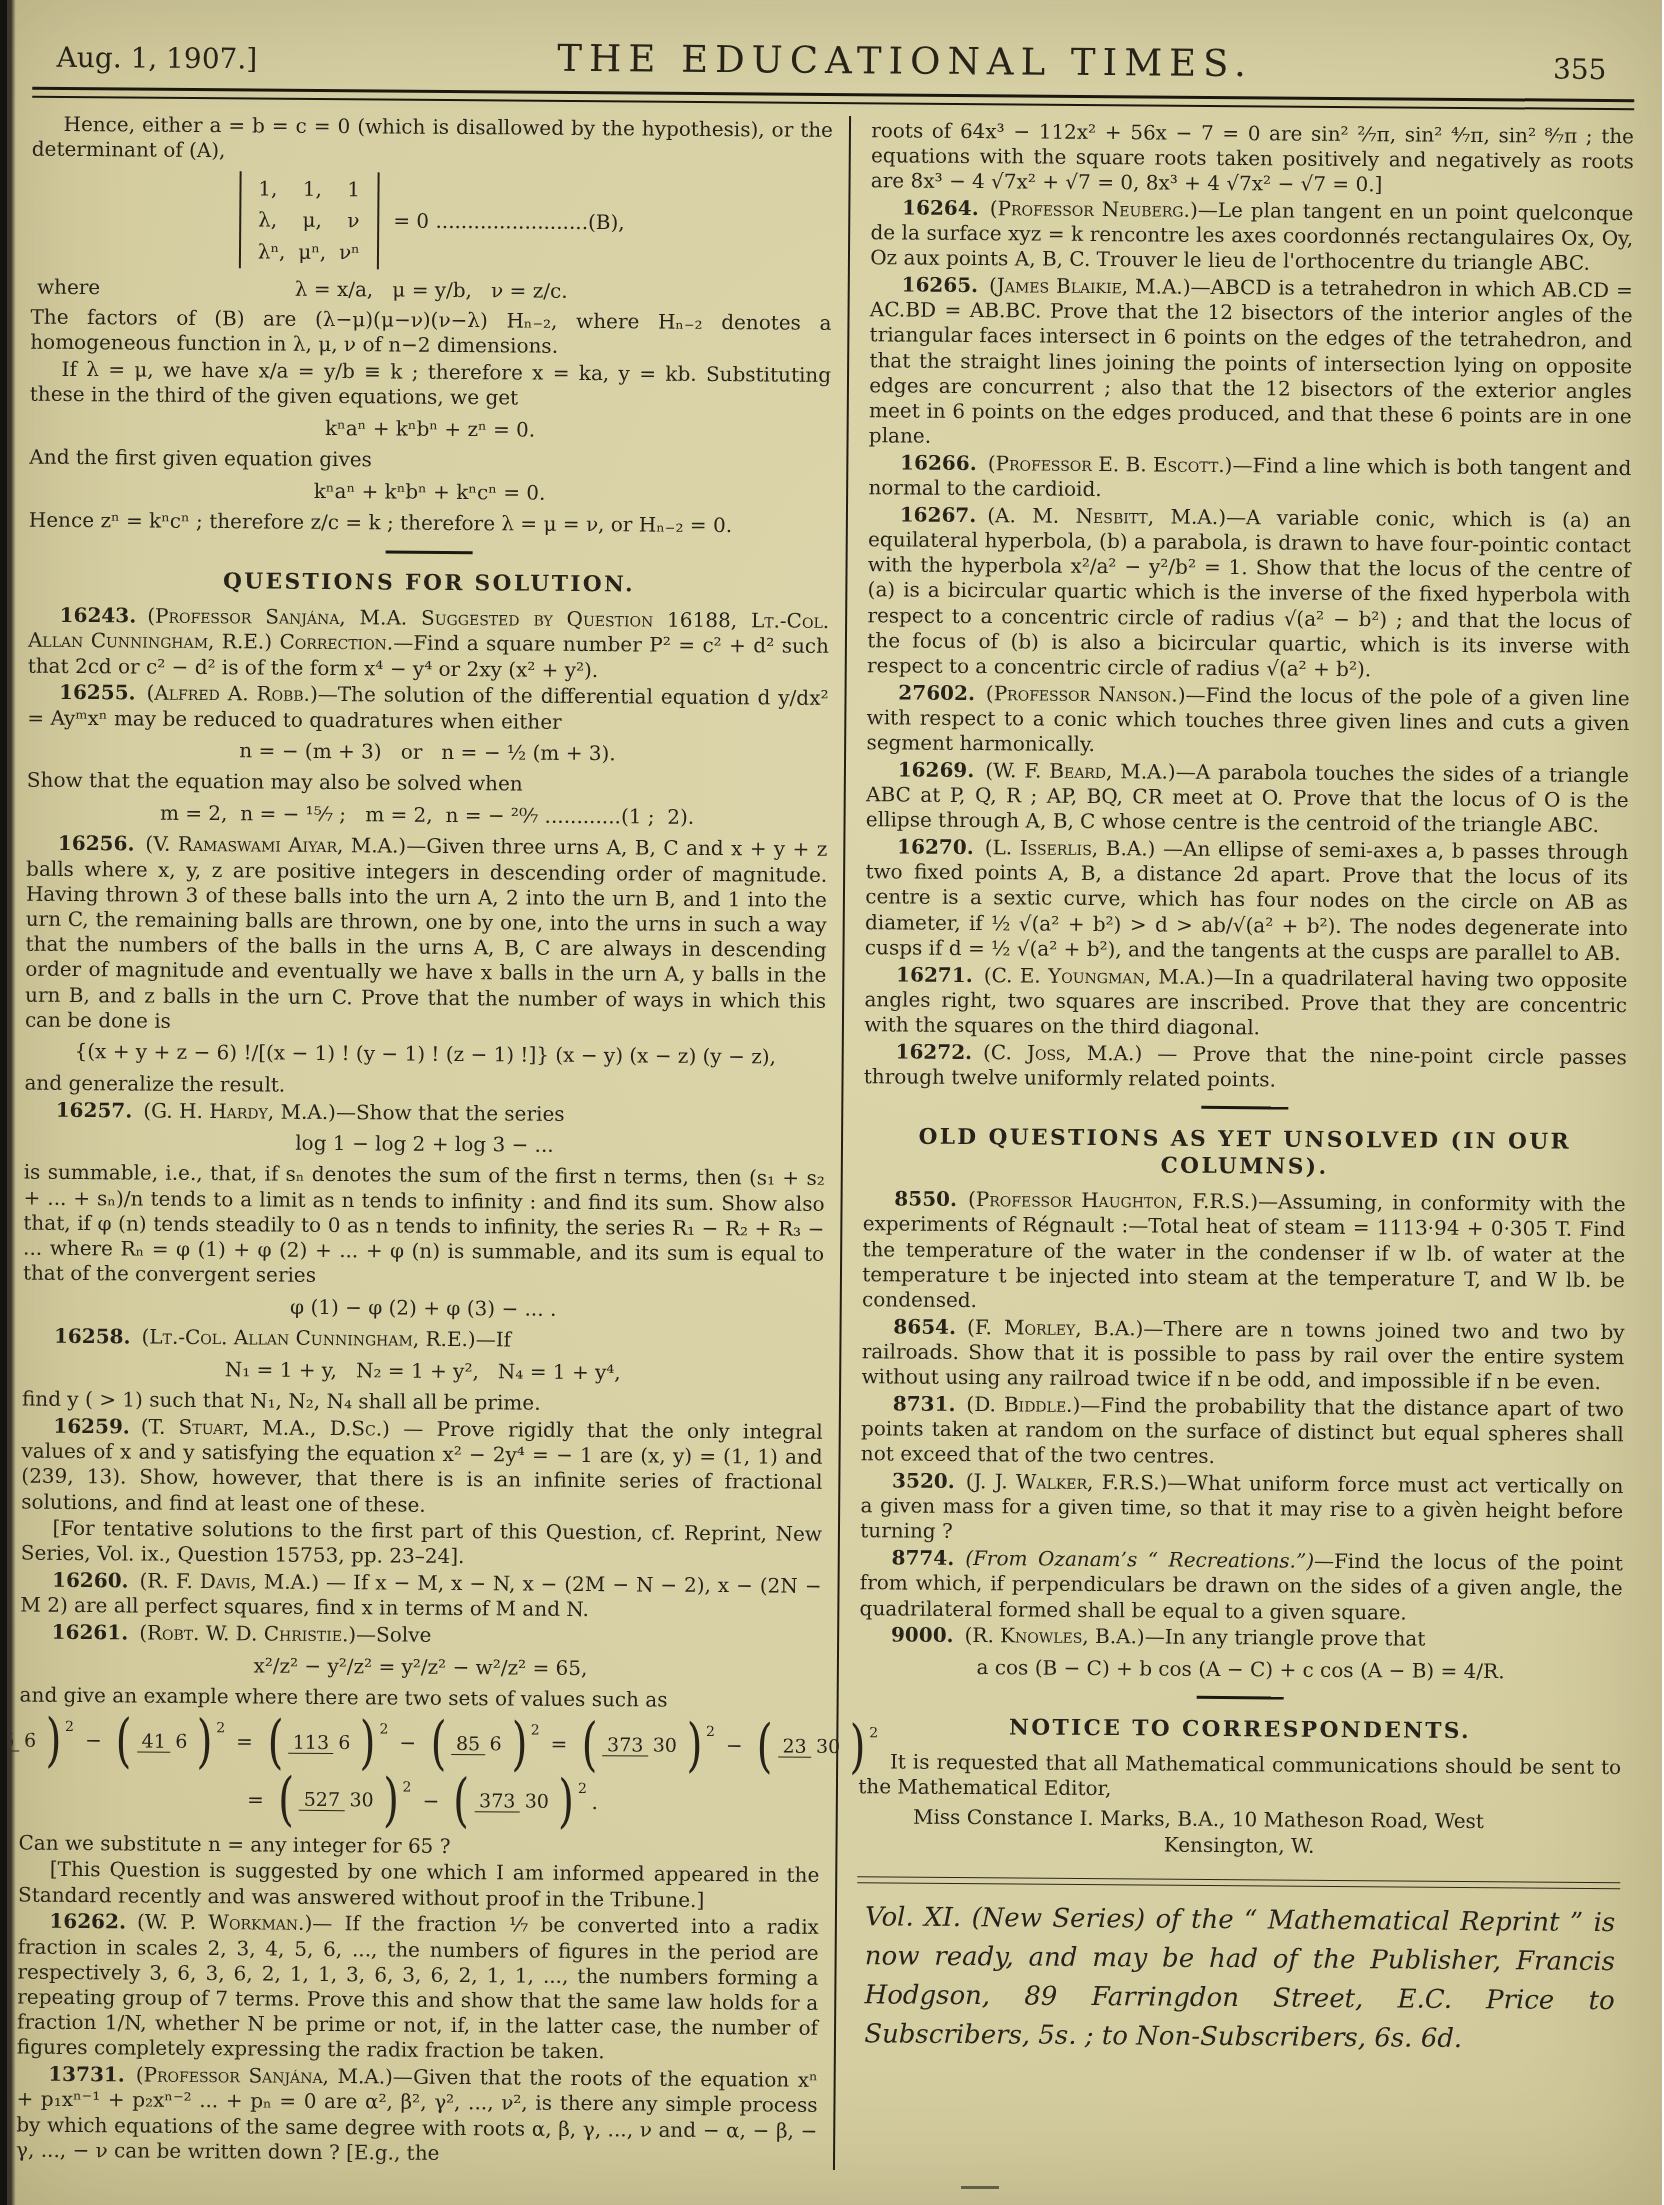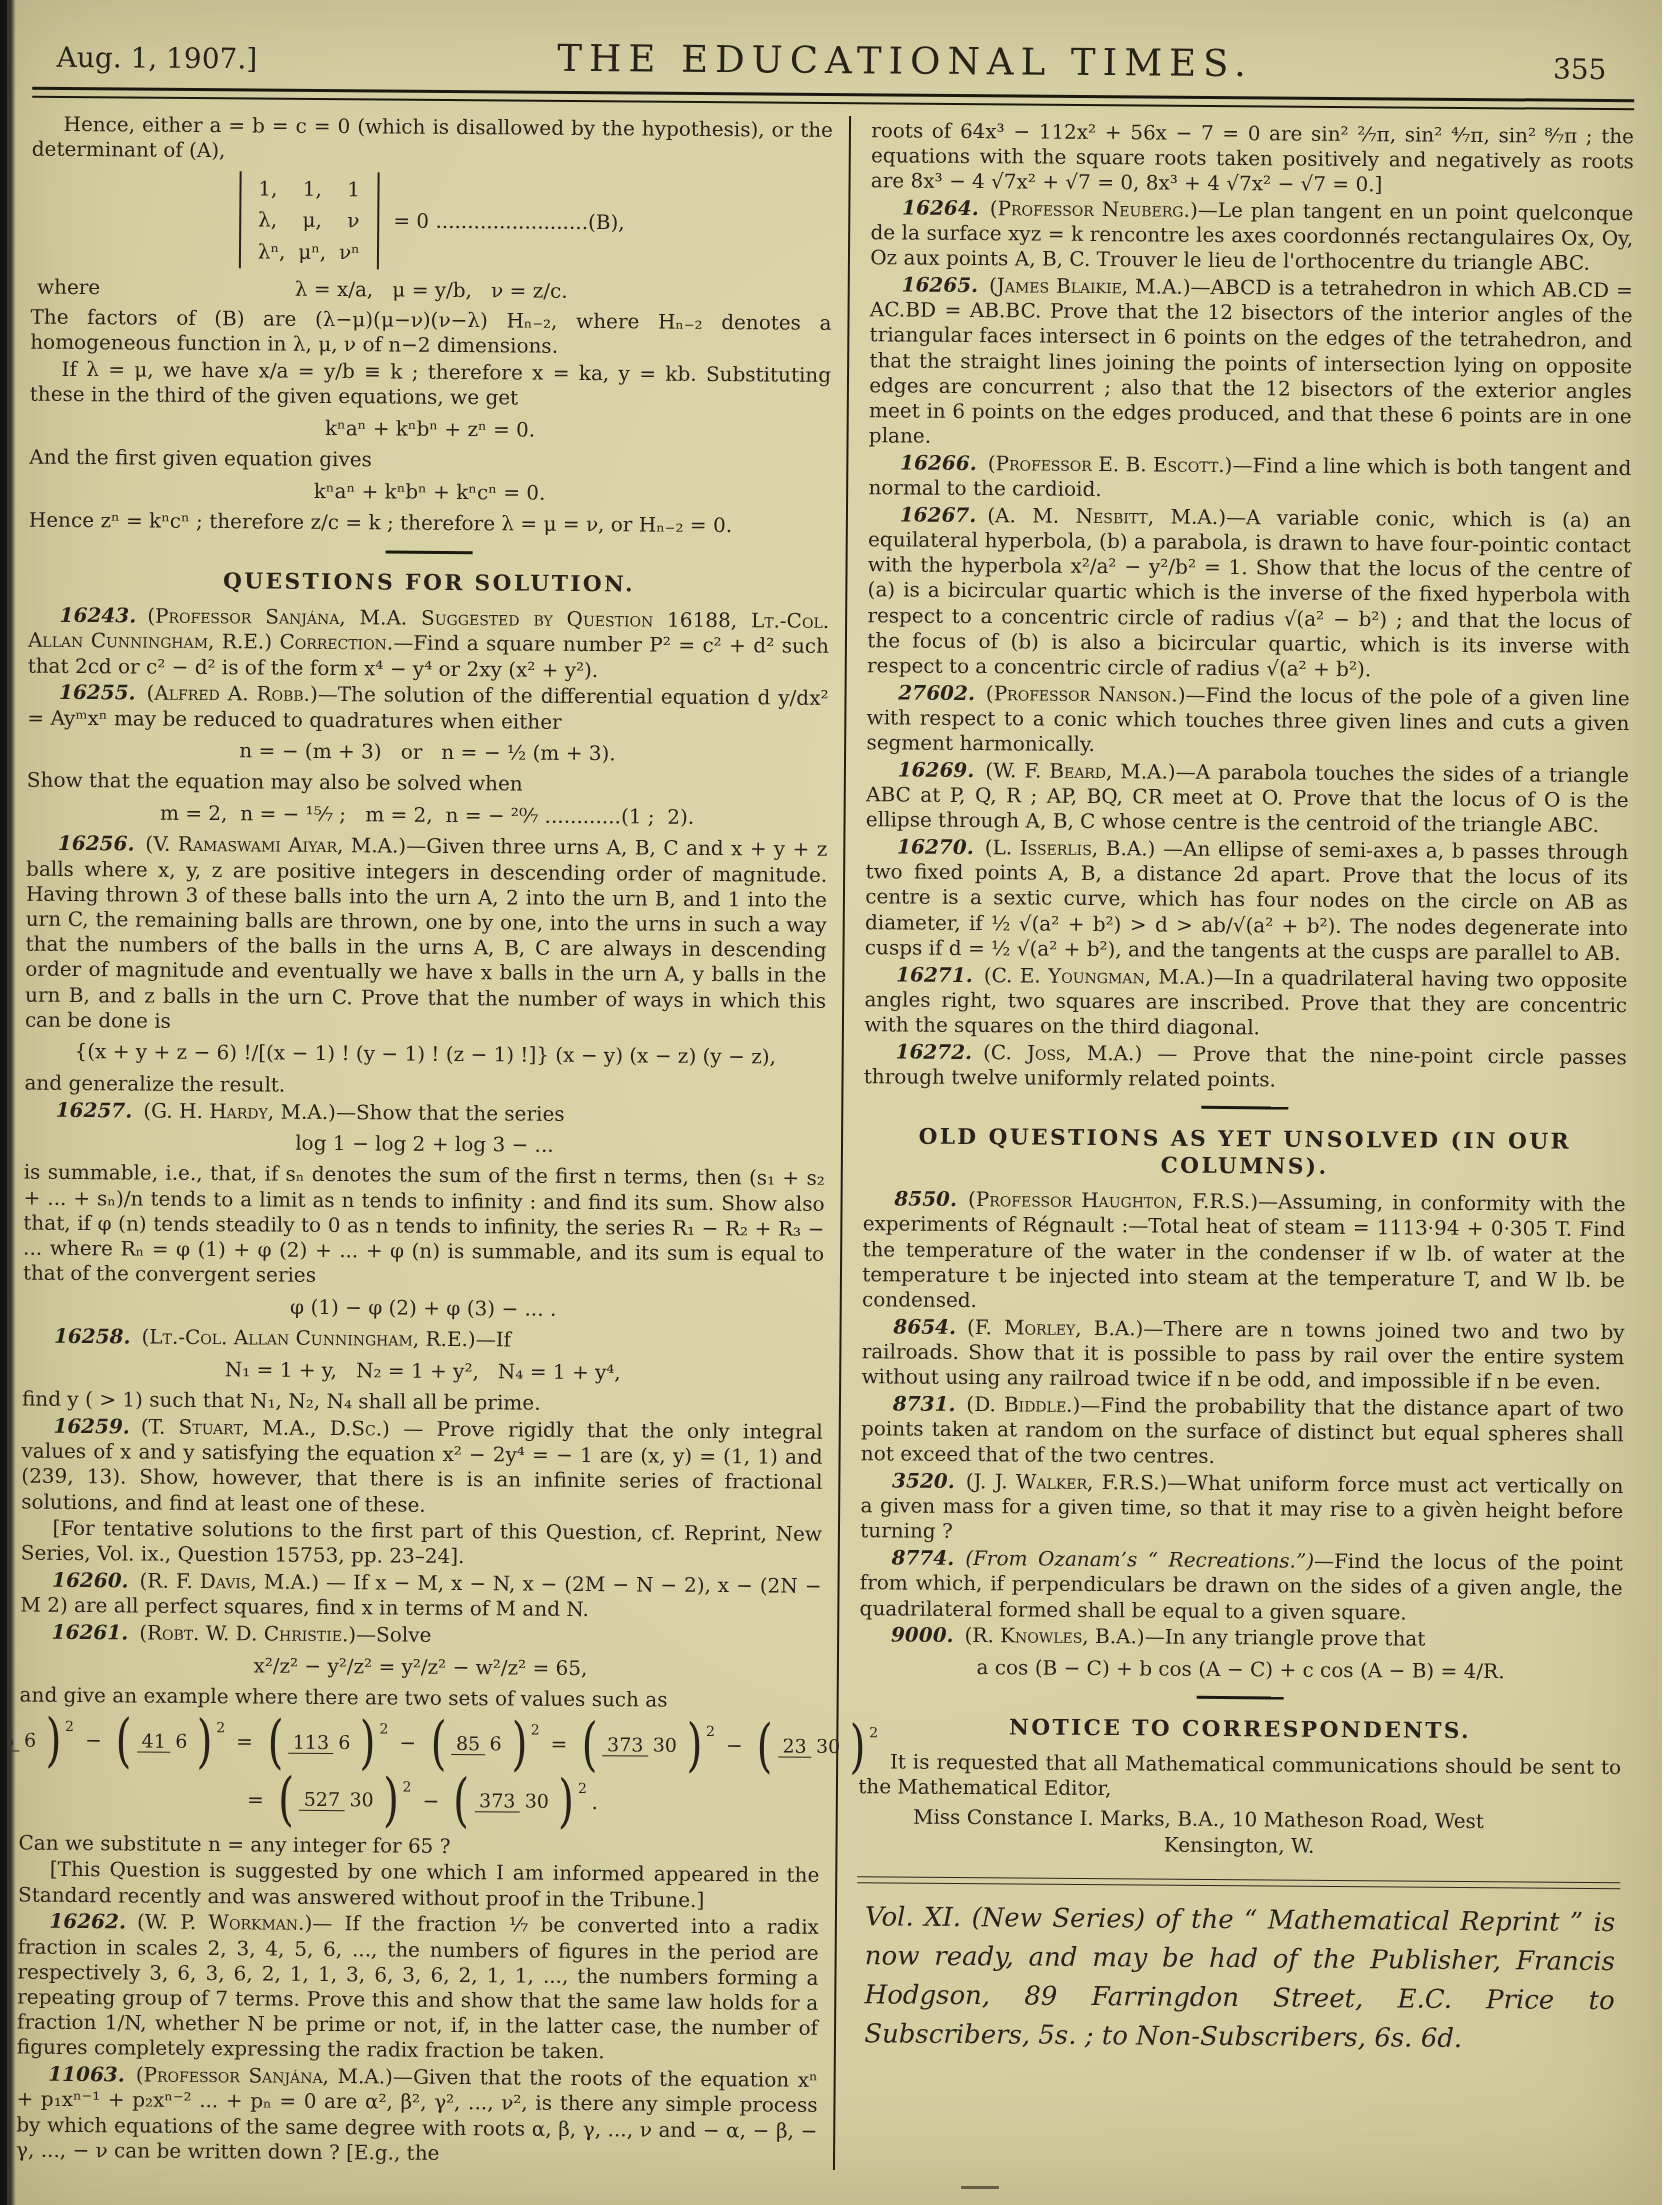--- a/index.html
+++ b/index.html
@@ -19,21 +19,21 @@
   .m-page{font-size:28px;text-align:right;}
   .double-rule{margin:0 27px 0 14px;border-top:3.9px solid #1b1810;border-bottom:2.4px solid #1b1810;height:5.5px;}
   .columns{display:flex;align-items:stretch;padding:12.6px 27px 0 14px;}
   .col{width:50%;font-size:20px;line-height:1.26;text-align:justify;}
   .col-left{padding-right:15.8px;border-right:2.4px solid #221e14;}
   .col-right{padding-left:20.5px;}
   .para{margin:1.6px 0;}
   .ind{text-indent:31.5px;}
   .bracket{}
   .display{text-align:center;margin:6.3px 9.5px;white-space:pre-wrap;}
-  .qnum{font-weight:bold;margin-right:11px;font-style:italic;}
+  .qnum{font-weight:bold;margin-right:11px;}
   .qhead{font-variant:small-caps;}
   .qhead.it{font-variant:normal;font-style:italic;}
   .sec-heading{text-align:center;font-weight:bold;letter-spacing:2.4px;font-size:21.7px;margin:15.8px 0 9.5px;text-indent:0;}
   .divider{width:87px;border-top:3.9px solid #1b1810;margin:14px auto 11px;}
   .det-wrap{display:flex;justify-content:center;align-items:center;gap:14px;margin:7.9px 0;}
   .det-matrix{display:inline-flex;flex-direction:column;align-items:flex-start;
     border-left:2.4px solid #27231a;border-right:2.4px solid #27231a;padding:4.7px 17.3px;gap:6.3px;}
   .det-row{white-space:pre;}
   .where-line{display:flex;align-items:baseline;margin:4.7px 0;}
   .where-label{width:118px;text-indent:6.3px;}
@@ -228,21 +228,21 @@
         </div>
 
         <p class="para">Can we substitute n = any integer for 65 ?</p>
         <p class="para ind bracket">[This Question is suggested by one which I am informed appeared in the Standard recently and was answered without proof in the Tribune.]</p>
 
         <p class="para ind">
           <b class="qnum">16262.</b><span class="qhead">(W. P. Workman.)— </span><span>If the fraction ¹⁄₇ be converted into a radix fraction in scales 2, 3, 4, 5, 6, ..., the numbers of figures in the period are respectively 3, 6, 3, 6, 2, 1, 1, 3, 6, 3, 6, 2, 1, 1, ..., the numbers forming a repeating group of 7 terms.   Prove this and show that the same law holds for a fraction 1/N, whether N be prime or not, if, in the latter case, the number of figures completely expressing the radix fraction be taken.</span>
         </p>
 
         <p class="para ind">
-          <b class="qnum">11063.</b><span class="qhead">(Professor Sanjána, M.A.)—</span><span>Given that the roots of the equation  xⁿ + p₁xⁿ⁻¹ + p₂xⁿ⁻² ... + pₙ = 0  are  α², β², γ², ..., ν²,  is there any simple process by which equations of the same degree with roots α, β, γ, ..., ν and − α, − β, − γ, ..., − ν can be written down ?   [E.g., the</span>
+          <b class="qnum">13731.</b><span class="qhead">(Professor Sanjána, M.A.)—</span><span>Given that the roots of the equation  xⁿ + p₁xⁿ⁻¹ + p₂xⁿ⁻² ... + pₙ = 0  are  α², β², γ², ..., ν²,  is there any simple process by which equations of the same degree with roots α, β, γ, ..., ν and − α, − β, − γ, ..., − ν can be written down ?   [E.g., the</span>
         </p>
       </div>
 
       <div class="col col-right">
         <p class="para">roots of 64x³ − 112x² + 56x − 7 = 0 are sin² ²⁄₇π, sin² ⁴⁄₇π, sin² ⁸⁄₇π ;  the equations with the square roots taken positively and negatively as roots are 8x³ − 4 √7x² + √7 = 0,  8x³ + 4 √7x² − √7 = 0.]</p>
 
         <p class="para ind">
           <b class="qnum">16264.</b><span class="qhead">(Professor Neuberg.)—</span><span>Le plan tangent en un point quelconque de la surface xyz = k rencontre les axes coordonnés rectangulaires Ox, Oy, Oz aux points A, B, C.   Trouver le lieu de l'orthocentre du triangle ABC.</span>
         </p>
 

